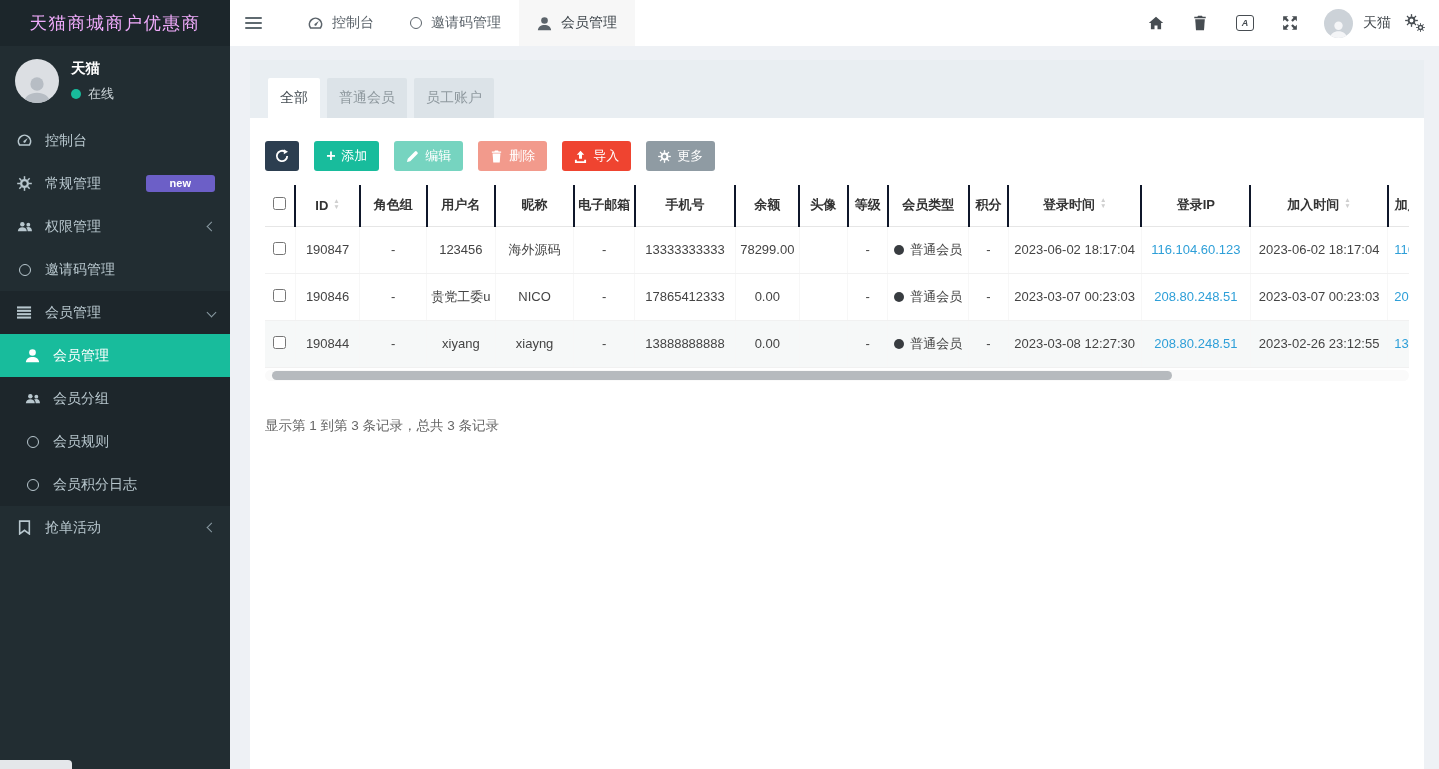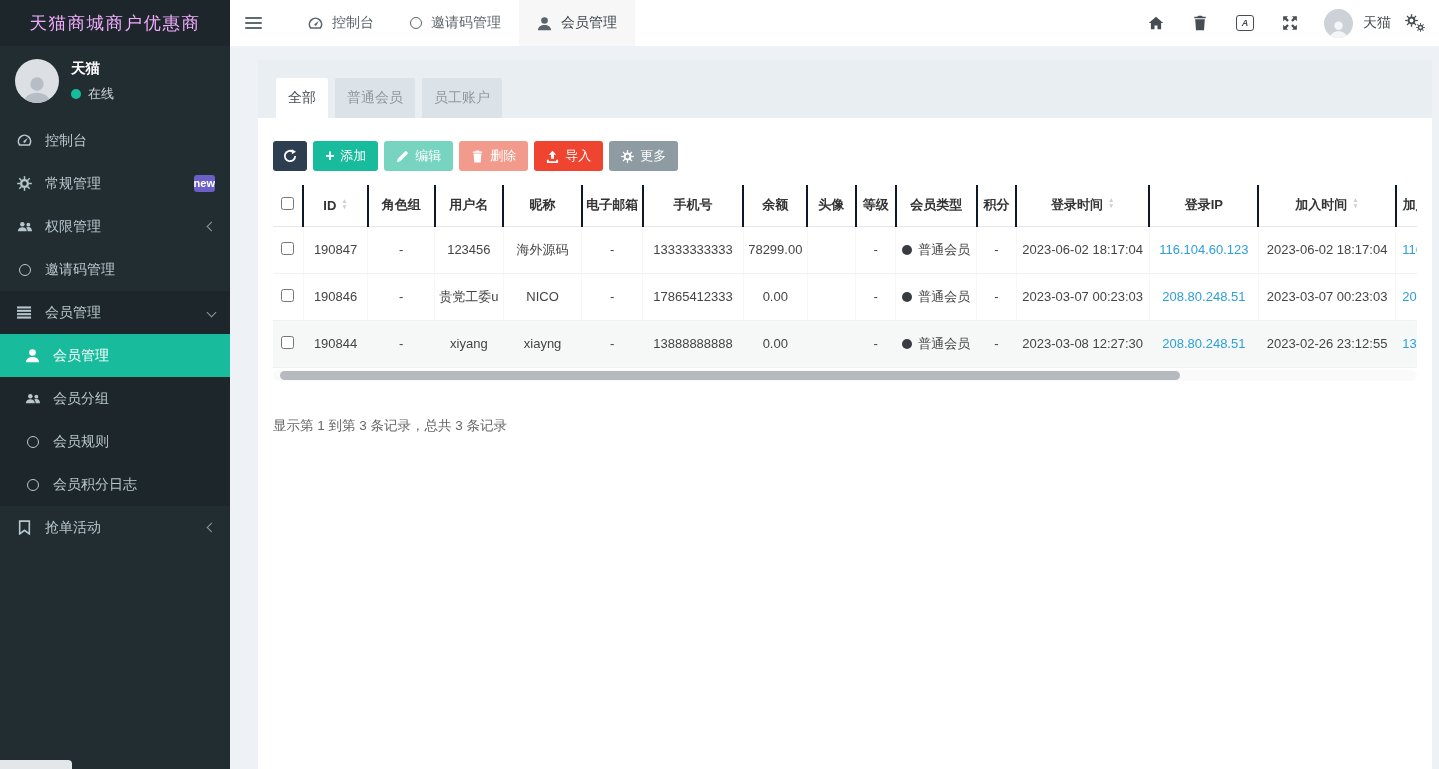--- a/index.html
+++ b/index.html
@@ -27,21 +27,21 @@
   .menu{list-style:none;margin-top:6px}
   .menu-item{height:43px;display:flex;align-items:center;padding:0 15px;color:#b8c7ce;
     font-size:14px;gap:11px;cursor:pointer}
   .mi-icon{width:19px;display:flex;justify-content:center;align-items:center;color:#b8c7ce;flex:none}
   .mi-icon svg{width:15px;height:15px;fill:currentColor}
   .submenu-wrap{background:#1d262b}
   .submenu-wrap .menu-item.child{padding-left:23px}
   .menu-item.active{background:#18bc9c;color:#fff}
   .menu-item.active .mi-icon{color:#fff}
   .badge-new{margin-left:auto;background:#6c5fc7;color:#fff;font-size:11px;font-weight:bold;
-    padding:3px 0;border-radius:3px;line-height:1}
+    padding:3px 24px;border-radius:3px;line-height:1}
   .chev{margin-left:auto;width:7px;height:7px;flex:none}
   .chev-left{border-left:1.5px solid #8a9ba3;border-bottom:1.5px solid #8a9ba3;transform:rotate(45deg)}
   .chev-down{border-right:1.5px solid #8a9ba3;border-bottom:1.5px solid #8a9ba3;transform:rotate(45deg)}
   .circle-o{width:12px;height:12px;border:1.6px solid currentColor;border-radius:50%;display:inline-block}
   .peek{position:absolute;left:0;bottom:0;width:72px;height:9px;background:#e4e7ea;border-radius:0 4px 0 0}
 
   
   .topbar{position:absolute;left:230px;top:0;width:1209px;height:46px;background:#fff;display:flex;align-items:stretch}
   .hamburger{width:46px;display:flex;flex-direction:column;justify-content:center;align-items:center;gap:3px;cursor:pointer}
   .hamburger i{display:block;width:17px;height:2px;background:#5f6a70;border-radius:1px}
@@ -59,32 +59,32 @@
   .avatar-sm{width:29px;height:29px;border-radius:50%;background:#ccd2d8;overflow:hidden;
     display:flex;align-items:flex-end;justify-content:center;margin:0 10px 0 12px;cursor:pointer}
   .avatar-sm svg{width:19px;height:19px;fill:#f4f5f7;margin-bottom:-1px}
   .tb-name{font-size:14px;color:#474d52;margin-right:14px;cursor:pointer}
   .gears{position:relative;width:20px;height:18px;color:#474d52}
   .gears svg{position:absolute;fill:currentColor}
   .gears .g1{width:13px;height:13px;left:0;top:0}
   .gears .g2{width:9px;height:9px;right:0;bottom:0}
 
   
-  .panel{position:absolute;left:258px;top:60px;width:1174px;height:709px;background:#fff}
+  .panel{position:absolute;left:250px;top:60px;width:1174px;height:709px;background:#fff}
   .panel-heading{height:58px;background:#e9eef2;position:relative}
   .ptabs{position:absolute;left:18px;bottom:0;display:flex;gap:7px}
   .ptab{height:40px;padding:0 12px;display:flex;align-items:center;font-size:14px;background:#dce3e8;
     color:#8f999f;border-radius:2px 2px 0 0;cursor:pointer}
   .ptab.active{background:#fff;color:#454d53}
   .panel-body{padding:15px;position:relative}
 
   
   .toolbar{display:flex;align-items:center;margin:8px 0 14px}
   .btn{height:30px;border:none;border-radius:3px;color:#fff;font-size:13px;display:inline-flex;
-    align-items:center;gap:6px;padding:0 12px;margin-right:6px;cursor:pointer;font-family:inherit}
+    align-items:center;gap:6px;padding:0 12px;margin-right:15px;cursor:pointer;font-family:inherit}
   .btn svg{width:13px;height:13px;fill:currentColor}
   .btn-refresh{background:#2c3e50;width:34px;justify-content:center;padding:0}
   .btn-refresh svg{width:14px;height:14px}
   .btn-add{background:#18bc9c}
   .plus-icon::before{content:"+";font-size:16px;font-weight:bold;line-height:1}
   .btn-edit{background:#76d4c0}
   .btn-del{background:#f29a8c}
   .btn-import{background:#ef4430}
   .btn-more{background:#8f9ba3}
   .toolbar-right{margin-left:auto;display:flex;align-items:center}

